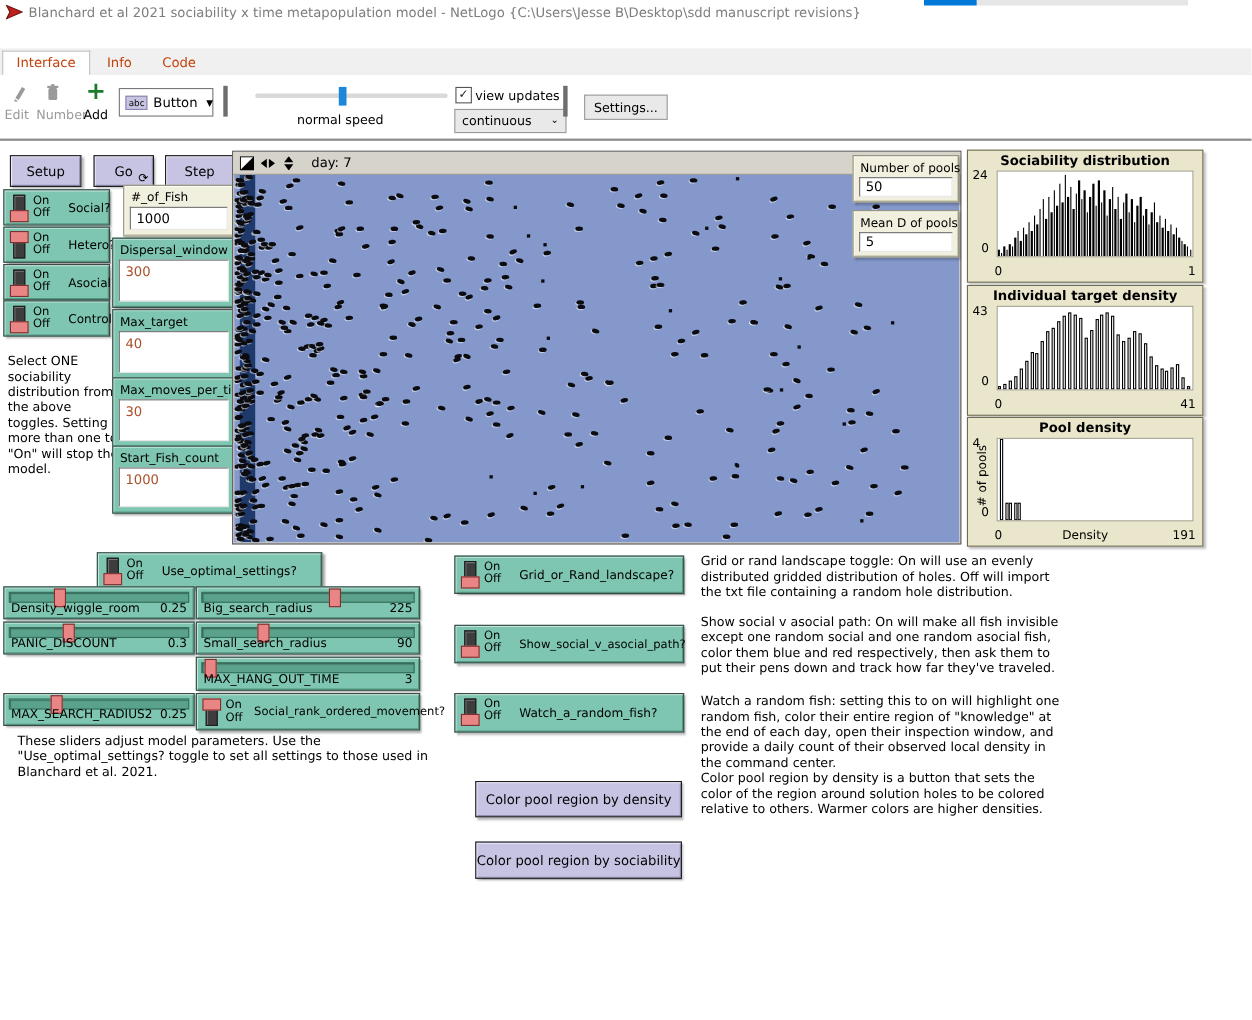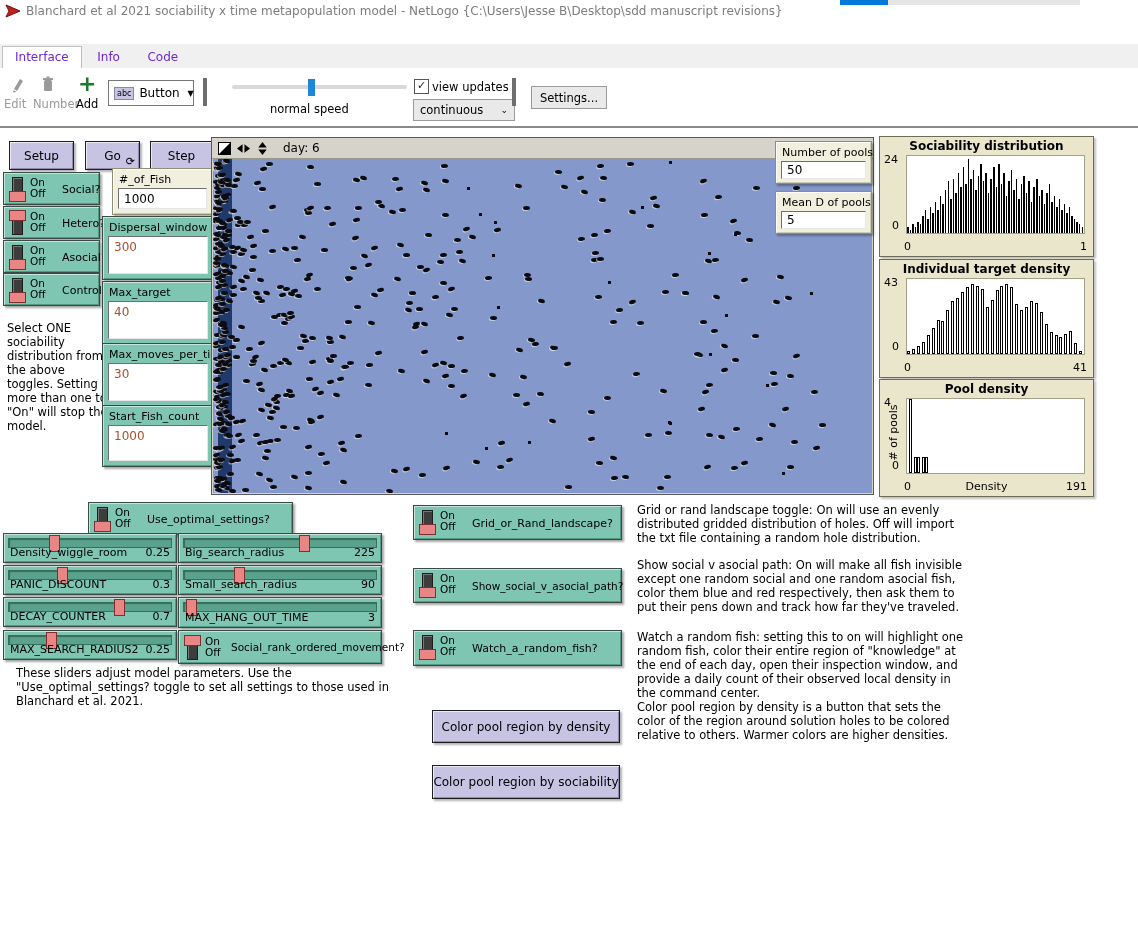--- a/index.html
+++ b/index.html
@@ -6,21 +6,21 @@
   #app{position:relative;width:1138px;height:927px;background:#fff;overflow:hidden;
        font-family:"DejaVu Sans","Liberation Sans",sans-serif;font-size:11px;color:#000;}
   .abs{position:absolute;}
 
   
   .titlebar{left:0;top:0;width:1138px;height:22px;background:#fff;}
   .title-text{left:26px;top:4px;color:#7d7d7d;font-size:12px;white-space:nowrap;}
   .menubar{left:0;top:22px;width:1138px;height:22px;background:#fff;}
   .menu-item{display:inline-block;padding:3px 8px;font-size:12px;cursor:default;}
   .tabbar{left:0;top:44px;width:1138px;height:24px;background:#f0f0f0;border-bottom:1px solid #d9d9d9;}
-  .tab{display:inline-block;height:17px;padding:3px 12px;font-size:12px;margin-top:2px;color:#6d28d9;}
+  .tab{display:inline-block;height:17px;padding:3px 12px;font-size:12px;margin-top:2px;color:#c2410c;}
   .tab.active{background:#fff;border:1px solid #bfbfbf;border-bottom:1px solid #fff;}
   .toolbar{left:0;top:68px;width:1138px;height:58px;background:#fff;border-bottom:2px solid #8a8a8a;}
   .tool-label{font-size:11.5px;}
   .disabled{color:#9a9a9a;}
   .vsep{background:#6e6e6e;width:4px;height:28px;}
   .win-btn{background:#e9e9e9;border:1px solid #9a9a9a;font-size:11.5px;display:flex;align-items:center;justify-content:center;}
   .win-dd{background:#e9e9e9;border:1px solid #9a9a9a;font-size:11.5px;display:flex;align-items:center;padding:0 6px;justify-content:space-between;}
   .checkbox{width:13px;height:13px;background:#fff;border:1px solid #555;font-size:11px;line-height:12px;text-align:center;color:#1b1b1b;}
   .dropdown{background:#fff;border:1px solid #777;display:flex;align-items:center;padding:0 5px;font-size:12px;}
   .abc-badge{background:#c8c5e3;border:1px solid #8886b0;font-size:8px;padding:0 2px;margin-right:5px;line-height:11px;}
@@ -218,21 +218,21 @@
           <polygon points="0.5,12.5 12.5,12.5 12.5,0.5" fill="#000"></polygon>
       </svg>
       <svg class="hdr-icon" viewBox="0 0 14 13">
         <polygon points="0,6.5 6,2 6,11" fill="#000"></polygon>
           <polygon points="14,6.5 8,2 8,11" fill="#000"></polygon>
       </svg>
       <svg class="hdr-icon" viewBox="0 0 13 14">
         <polygon points="6.5,0 2,6 11,6" fill="#000"></polygon>
           <polygon points="6.5,14 2,8 11,8" fill="#000"></polygon>
       </svg>
-      <span style="margin-left:8px">day: 6</span>
+      <span style="margin-left:8px">day: 7</span>
     </div>
     <div class="world-canvas" id="world-canvas">
       <div class="world-strip"></div>
     <div class="fish" style="left: 7px; top: 63px; width: 7px; height: 4px; transform: rotate(12deg);"></div>
         <div class="fish" style="left: 193px; top: 142px; width: 7px; height: 4px; transform: rotate(-5deg);"></div>
         <div class="fish" style="left: 114px; top: 181px; width: 7px; height: 4px; transform: rotate(2deg);"></div>
         <div class="fish" style="left: 124px; top: 218px; width: 7px; height: 4px; transform: rotate(-12deg);"></div>
         <div class="fish" style="left: 78px; top: 130px; width: 7px; height: 4px; transform: rotate(-12deg);"></div>
         <div class="fish" style="left: 337px; top: 187px; width: 7px; height: 4px; transform: rotate(17deg);"></div>
         <div class="fish" style="left: 183px; top: 28px; width: 7px; height: 4px; transform: rotate(-12deg);"></div>
@@ -937,27 +937,20 @@
     <div class="sl-label">Density_wiggle_room</div>
     <div class="sl-value">0.25</div>
   </div>
   <div class="abs teal" style="left:3px;top:565px;width:172px;height:28px">
     <div class="sl-groove">
         <div class="sl-knob" style="left: calc(32% - 4px);"></div>
       </div>
     <div class="sl-label">PANIC_DISCOUNT</div>
     <div class="sl-value">0.3</div>
   </div>
-  <div class="abs teal" style="left:3px;top:597px;width:172px;height:28px">
-    <div class="sl-groove">
-        <div class="sl-knob" style="left: calc(67% - 4px);"></div>
-      </div>
-    <div class="sl-label">DECAY_COUNTER</div>
-    <div class="sl-value">0.7</div>
-  </div>
   <div class="abs teal" style="left:3px;top:630px;width:172px;height:28px">
     <div class="sl-groove">
         <div class="sl-knob" style="left: calc(25% - 4px);"></div>
       </div>
     <div class="sl-label">MAX_SEARCH_RADIUS2</div>
     <div class="sl-value">0.25</div>
   </div>
 
   <div class="abs teal" style="left:178px;top:533px;width:202px;height:28px">
     <div class="sl-groove">

